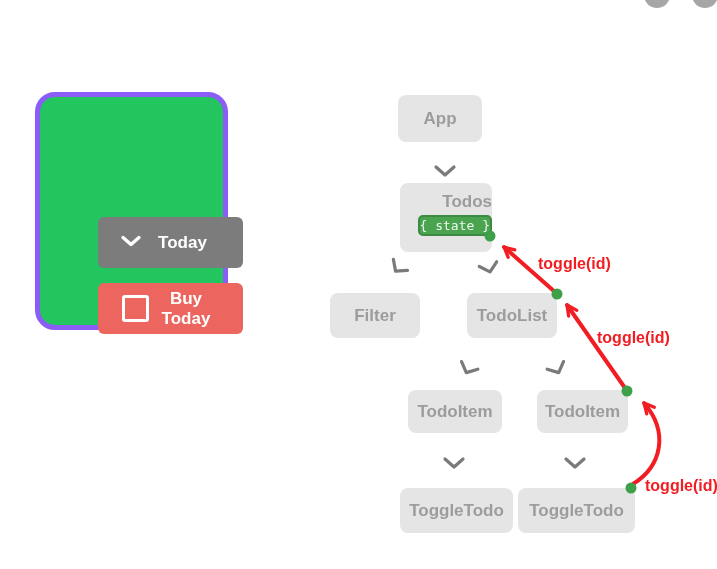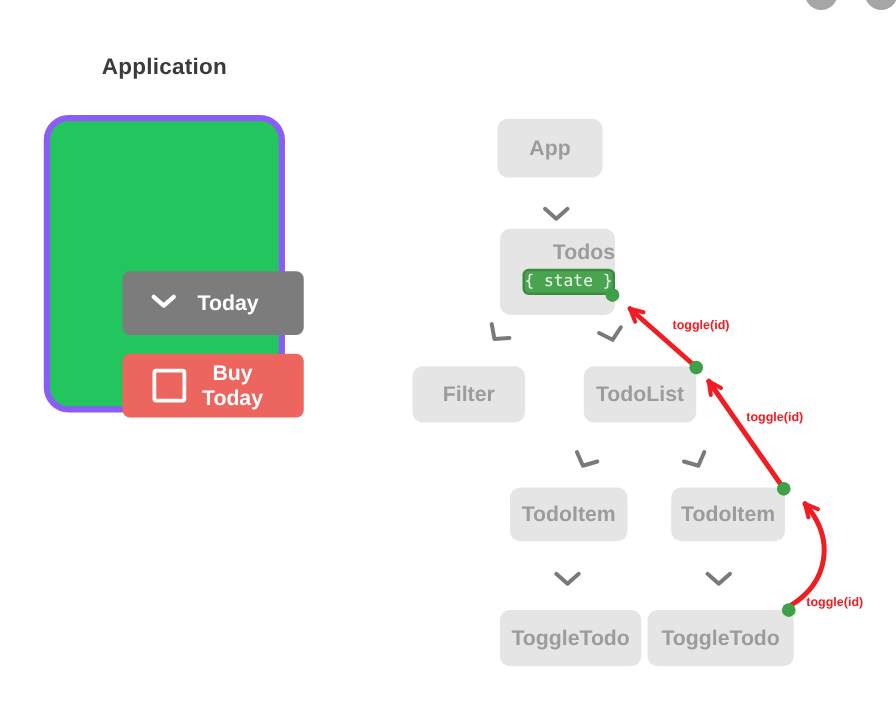--- a/index.html
+++ b/index.html
@@ -66,37 +66,36 @@
     margin-top:3px;background:#49a34f;border:2px solid #3d8b43;border-radius:5px;
     color:#eef7ee;font-family:"DejaVu Sans Mono",monospace;font-size:13px;font-weight:normal;
     padding:1px 0;line-height:15px;white-space:pre;
   }
 
   
   .tree-chevron{position:absolute;width:24px;height:14px;}
 
   
   .event-label{
-    position:absolute;color:#f11d22;font-size:10px;font-weight:bold;white-space:nowrap;
+    position:absolute;color:#f11d22;font-size:16px;font-weight:bold;white-space:nowrap;
   }
   #event-label-3{left:538px;top:255px;}
   #event-label-2{left:597px;top:329px;}
   #event-label-1{left:645px;top:477px;}
 
   #arrow-layer{position:absolute;left:0;top:0;pointer-events:none;}
 </style>
 </head>
 <body>
 
 <div id="stage">
 
   <button class="nav-circle" id="nav-circle-prev"></button>
   <button class="nav-circle" id="nav-circle-next"></button>
 
-  <div class="heading" id="heading-left">Application</div>
 
   <div id="app-card">
     <button class="mock-btn" id="dropdown-btn">
       <span class="chev-white">
         <svg width="22" height="12" viewBox="0 0 22 12">
           <polyline points="3,2.5 11,9.5 19,2.5" fill="none" stroke="#ffffff" stroke-width="3.4" stroke-linecap="round" stroke-linejoin="round"></polyline>
         </svg>
       </span>
       <span class="btn-label">Today</span>
     </button>

